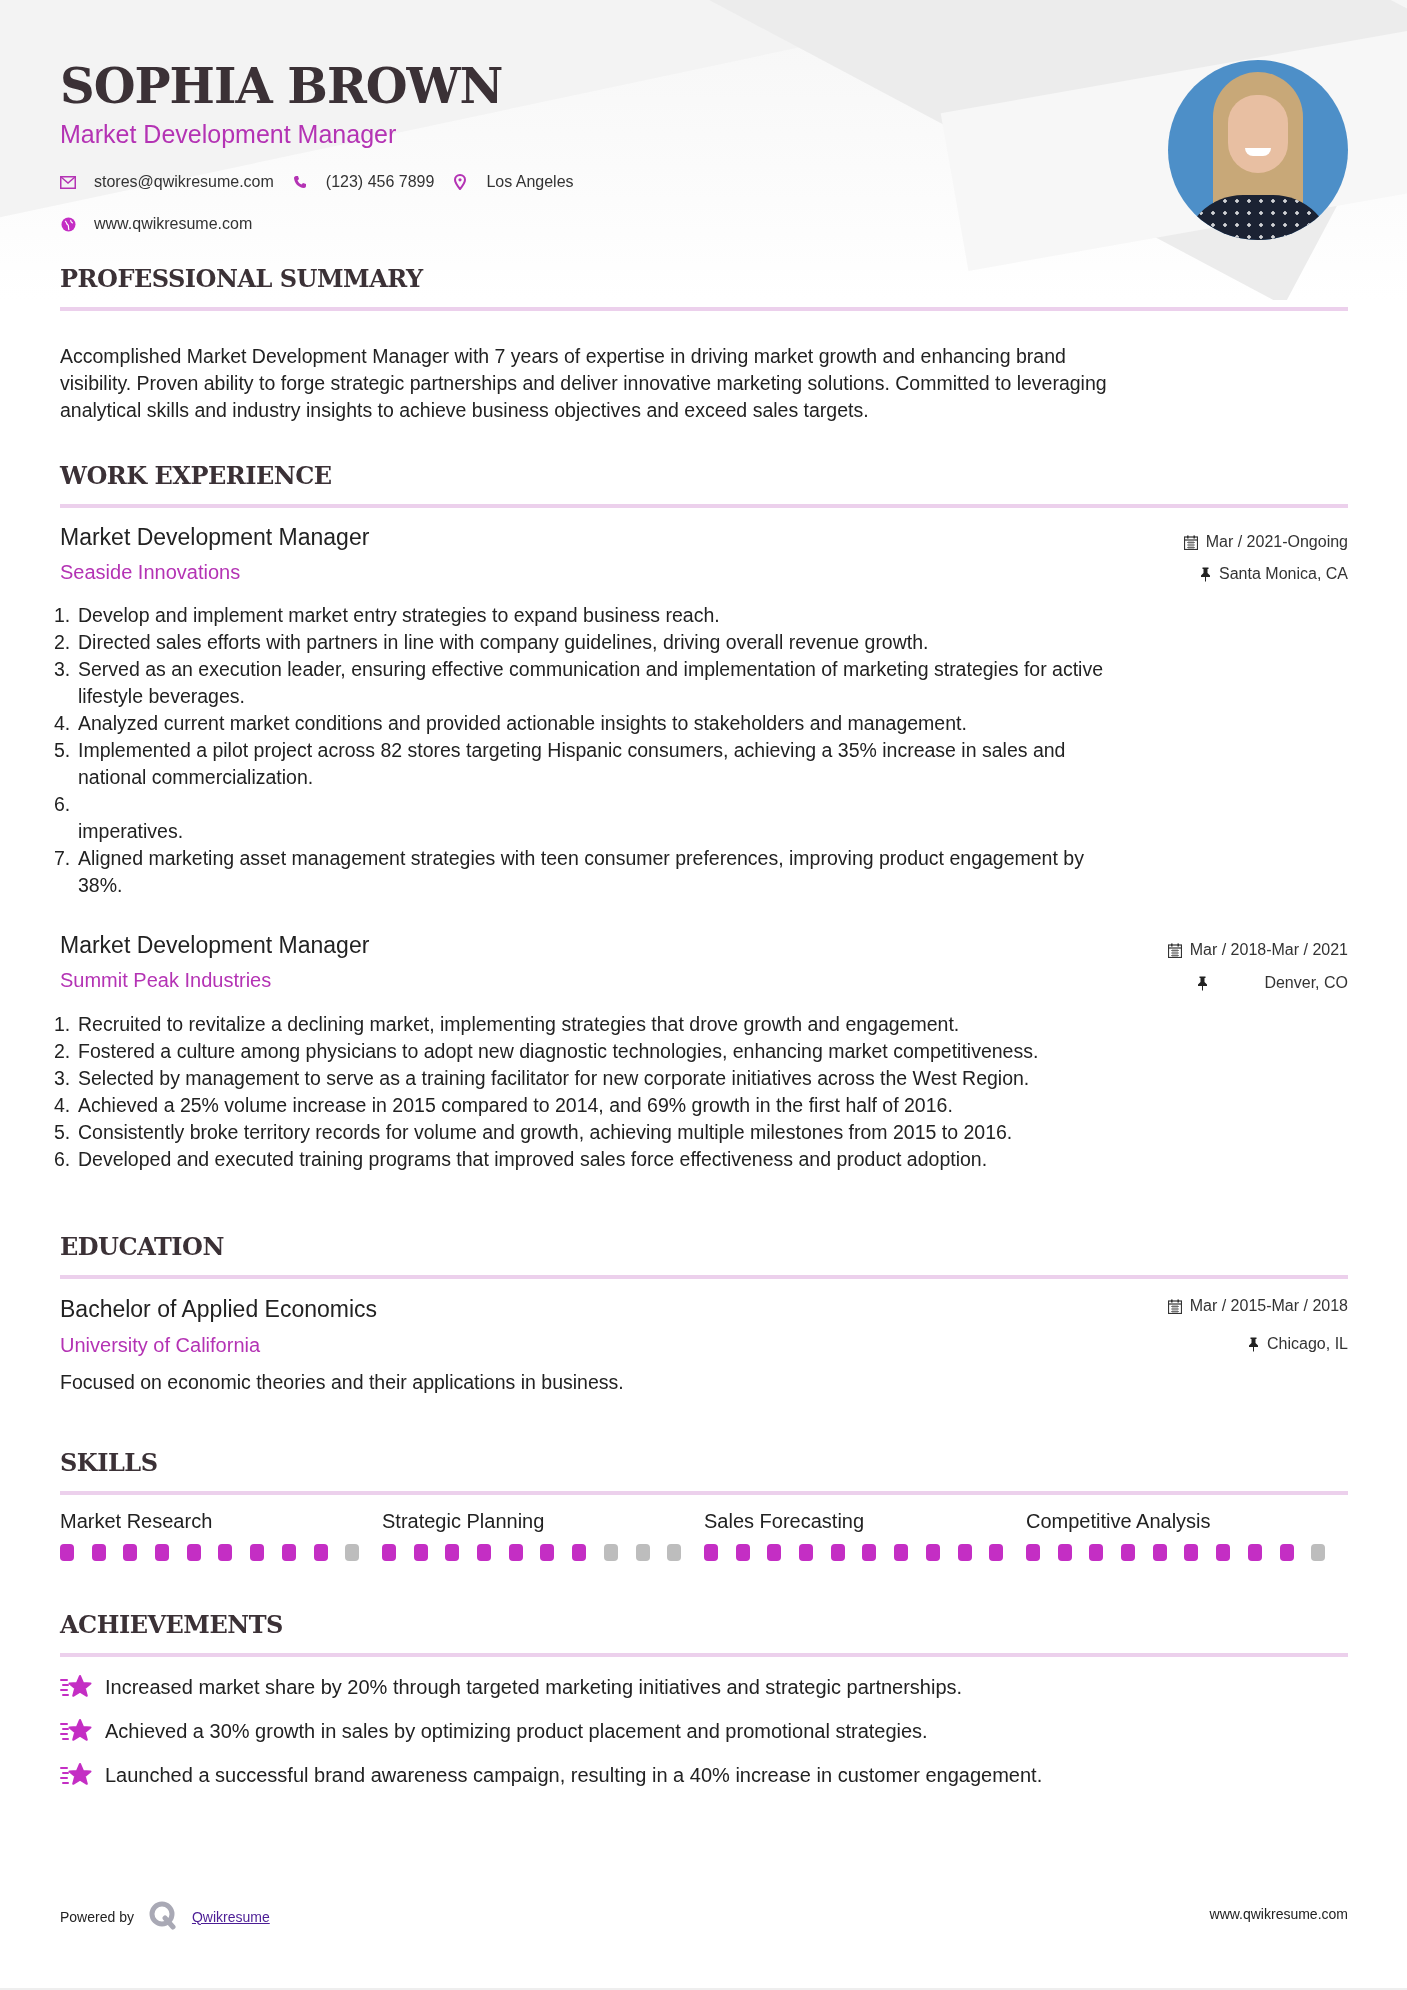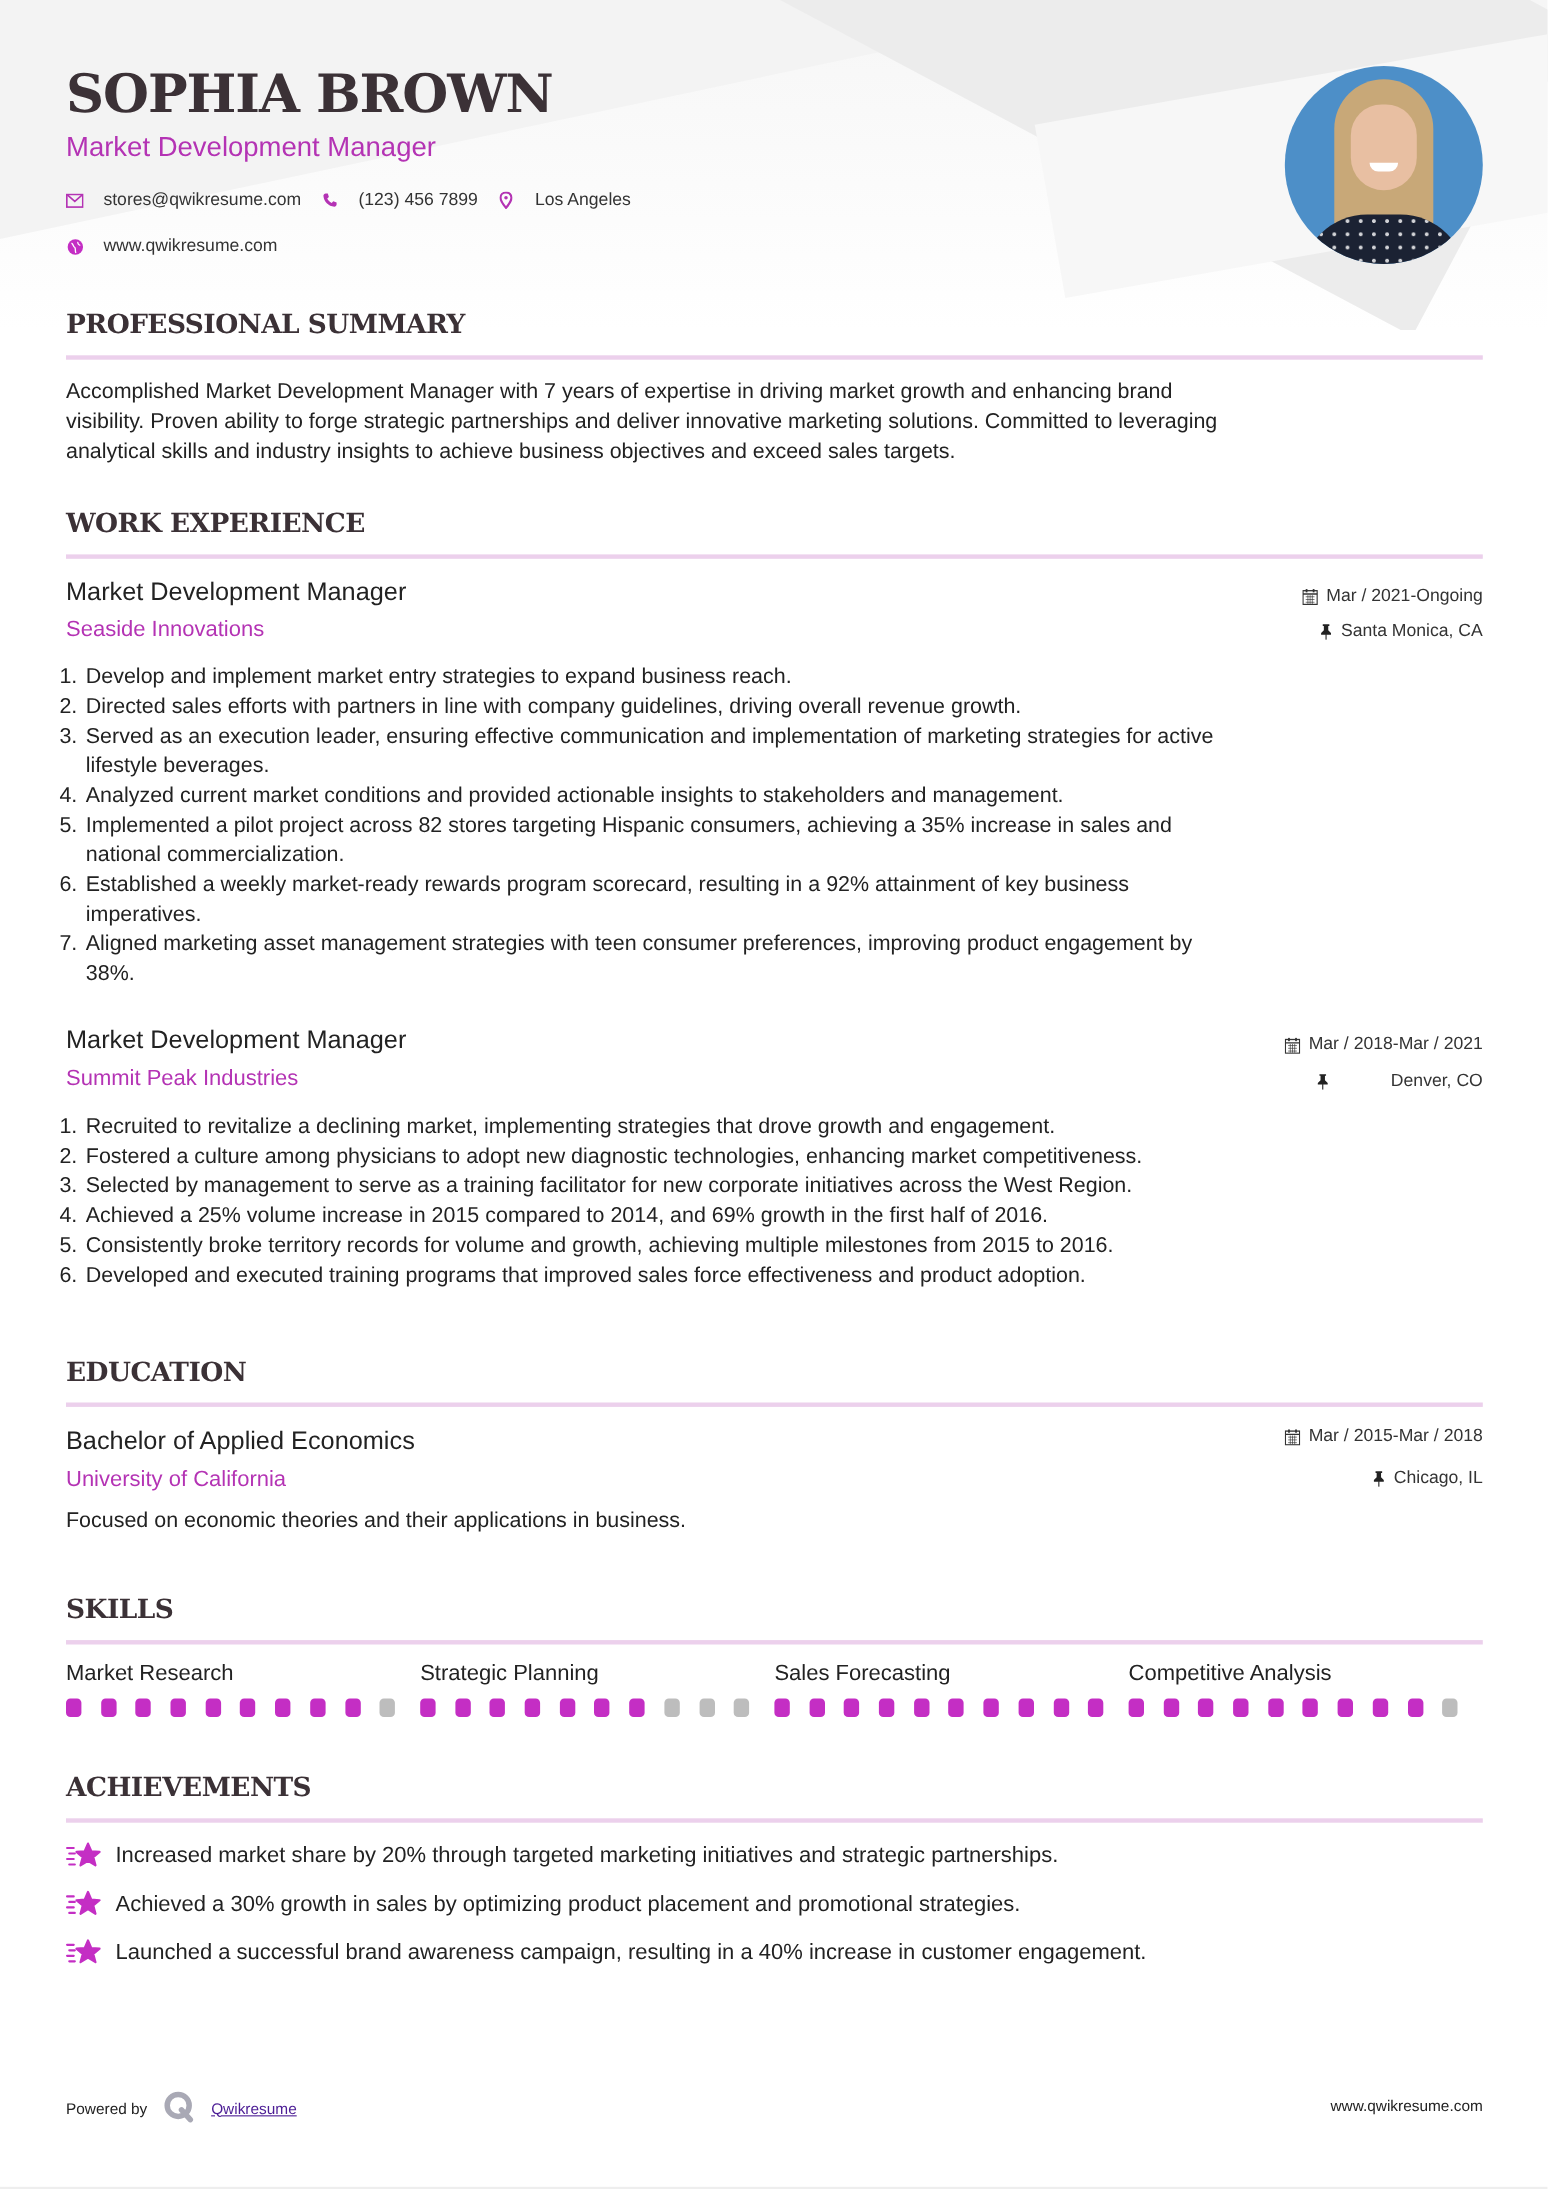--- a/index.html
+++ b/index.html
@@ -124,21 +124,21 @@
   </div>
 </div>
 
 <div class="photo">
   <div class="hair"></div>
   <div class="face"></div>
   <div class="smile"></div>
   <div class="shirt"></div>
 </div>
 
-<div class="section-h" style="top:280px;">PROFESSIONAL SUMMARY</div>
+<div class="section-h" style="top:264px;">PROFESSIONAL SUMMARY</div>
 <div class="para" style="top:343px;">
   <div>Accomplished Market Development Manager with 7 years of expertise in driving market growth and enhancing brand</div>
   <div>visibility. Proven ability to forge strategic partnerships and deliver innovative marketing solutions. Committed to leveraging</div>
   <div>analytical skills and industry insights to achieve business objectives and exceed sales targets.</div>
 </div>
 
 <div class="section-h" style="top:461px;">WORK EXPERIENCE</div>
 
 <div class="job-title" style="top:524px;">Market Development Manager</div>
 <div class="company" style="top:561px;">Seaside Innovations</div>
@@ -163,21 +163,21 @@
   </span>
   <span>Santa Monica, CA</span>
 </div>
 
 <ol class="bullets" style="top:602px;">
   <li><span class="num">1.</span><span>Develop and implement market entry strategies to expand business reach.</span></li>
   <li><span class="num">2.</span><span>Directed sales efforts with partners in line with company guidelines, driving overall revenue growth.</span></li>
   <li><span class="num">3.</span><span>Served as an execution leader, ensuring effective communication and implementation of marketing strategies for active</span><br><span>lifestyle beverages.</span></li>
   <li><span class="num">4.</span><span>Analyzed current market conditions and provided actionable insights to stakeholders and management.</span></li>
   <li><span class="num">5.</span><span>Implemented a pilot project across 82 stores targeting Hispanic consumers, achieving a 35% increase in sales and</span><br><span>national commercialization.</span></li>
-  <li><span class="num">6.</span><span>Established a weekly market-ready rewards program scorecard, resulting in a 92% attainment of key business</span><br><span>imperatives.</span></li>
+  <li><span class="num">6.</span><br><span>imperatives.</span></li>
   <li><span class="num">7.</span><span>Aligned marketing asset management strategies with teen consumer preferences, improving product engagement by</span><br><span>38%.</span></li>
 </ol>
 
 <div class="job-title" style="top:932px;">Market Development Manager</div>
 <div class="company" style="top:969px;">Summit Peak Industries</div>
 <div class="meta" style="top:941px;">
   <span class="ic">
     <svg width="14" height="15" viewBox="0 0 14 15">
         <rect x="0.5" y="2" width="13" height="12.5" fill="none" stroke="#333" stroke-width="1.2"></rect>
         <line x1="0.5" y1="5" x2="13.5" y2="5" stroke="#333" stroke-width="1.2"></line>

